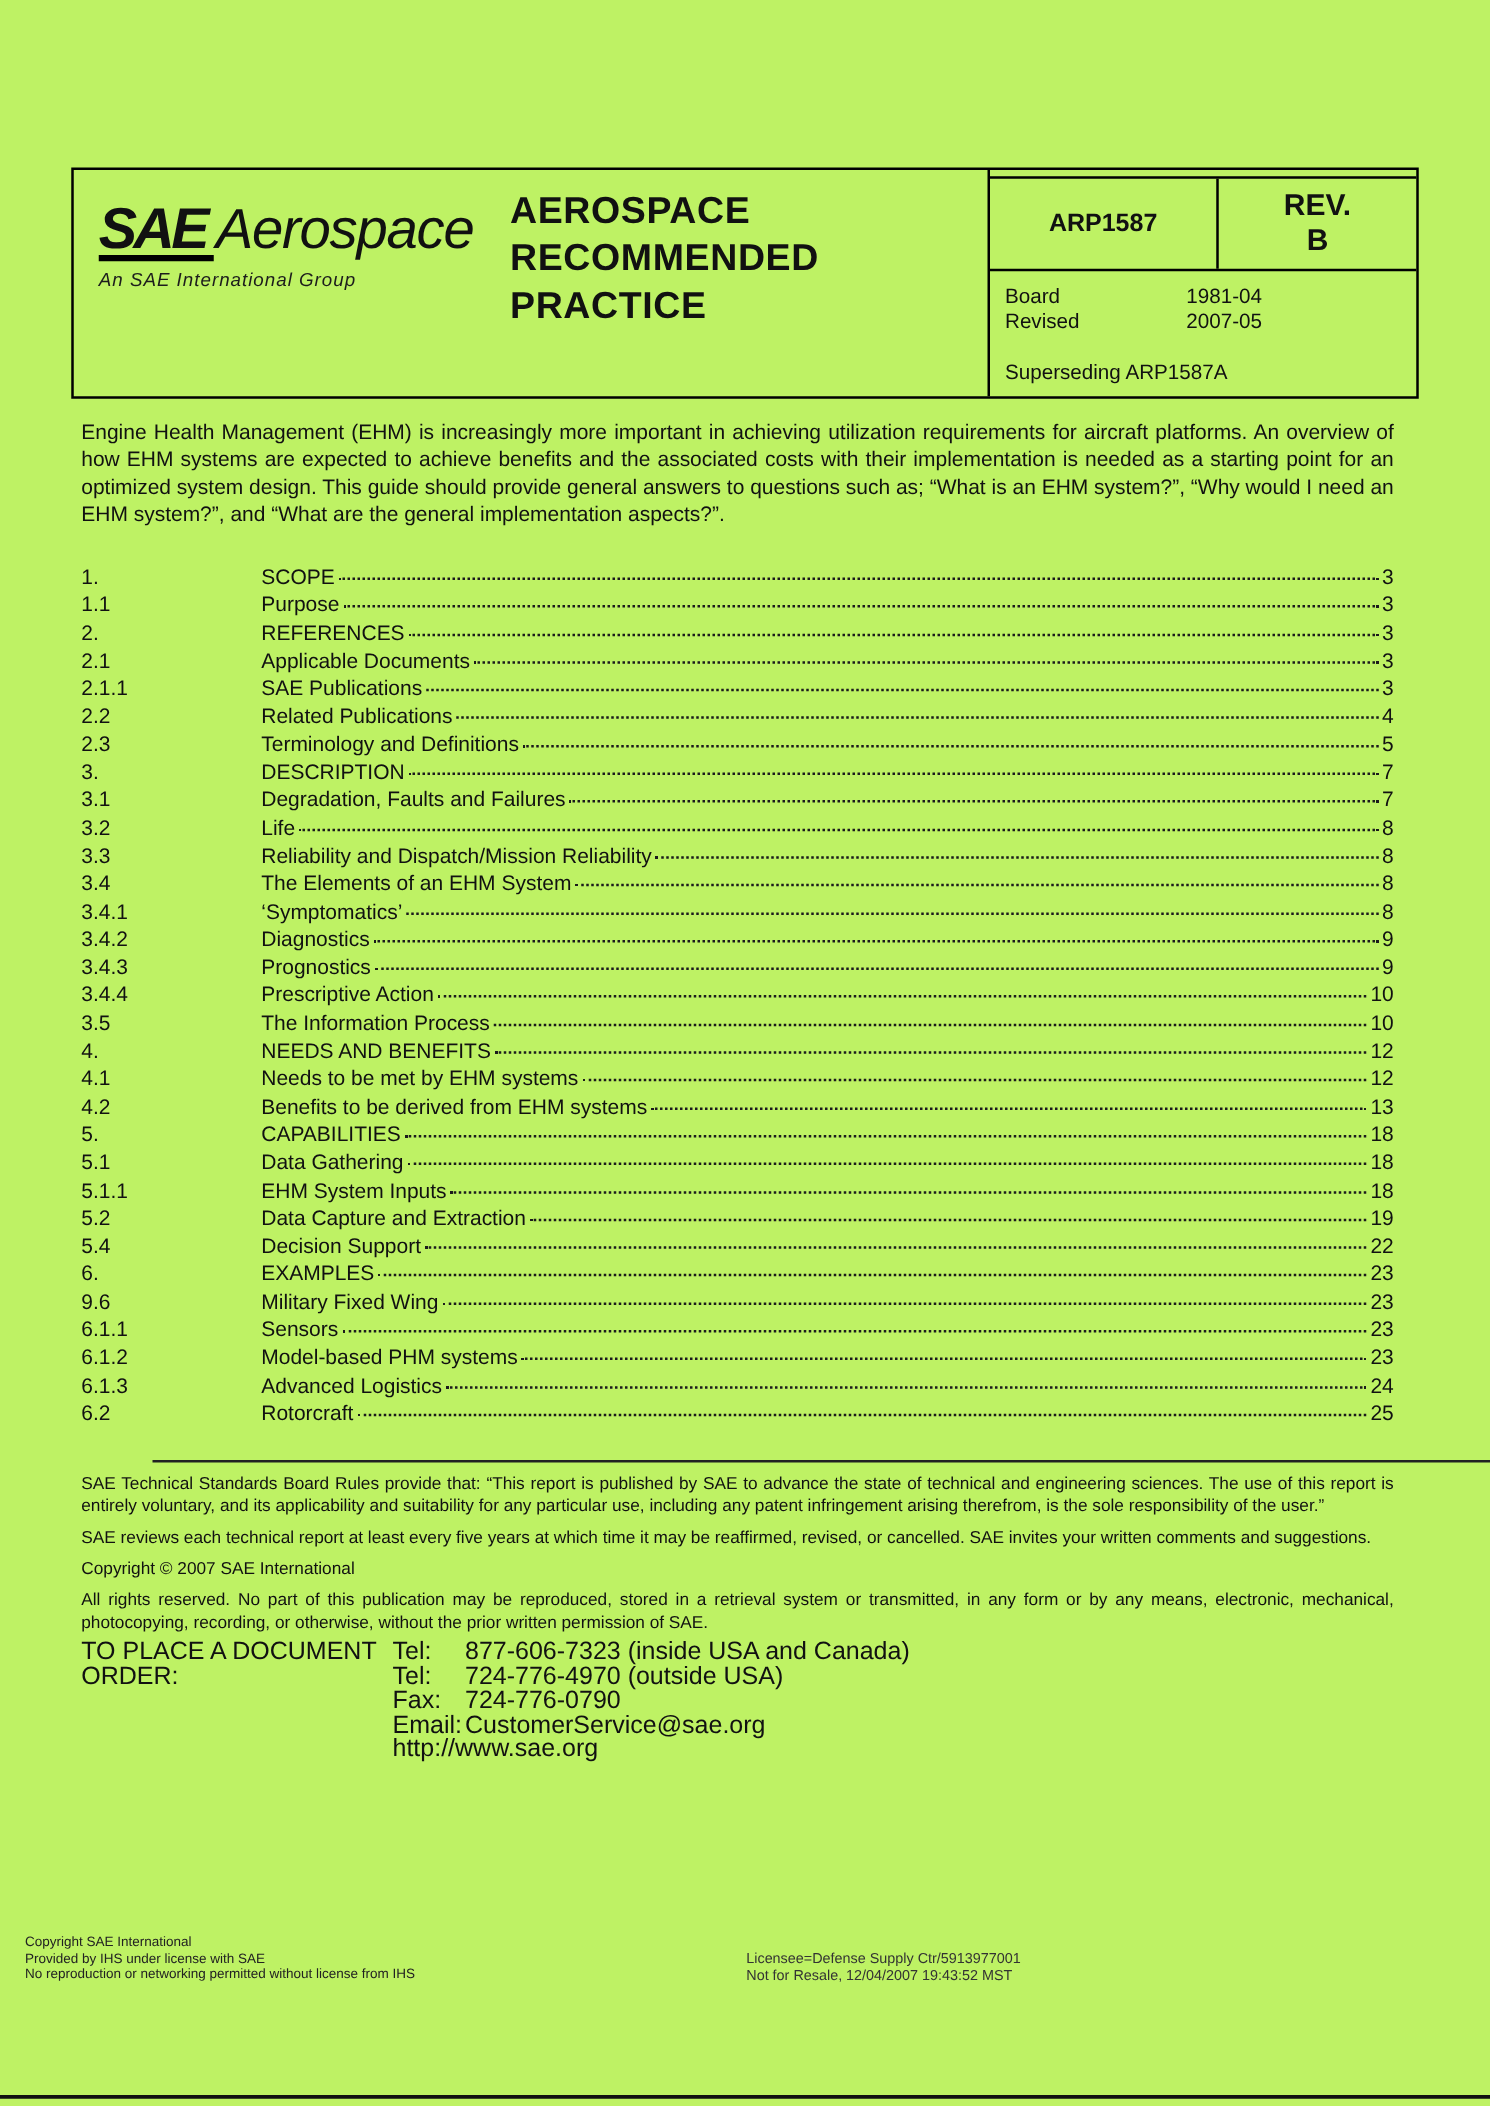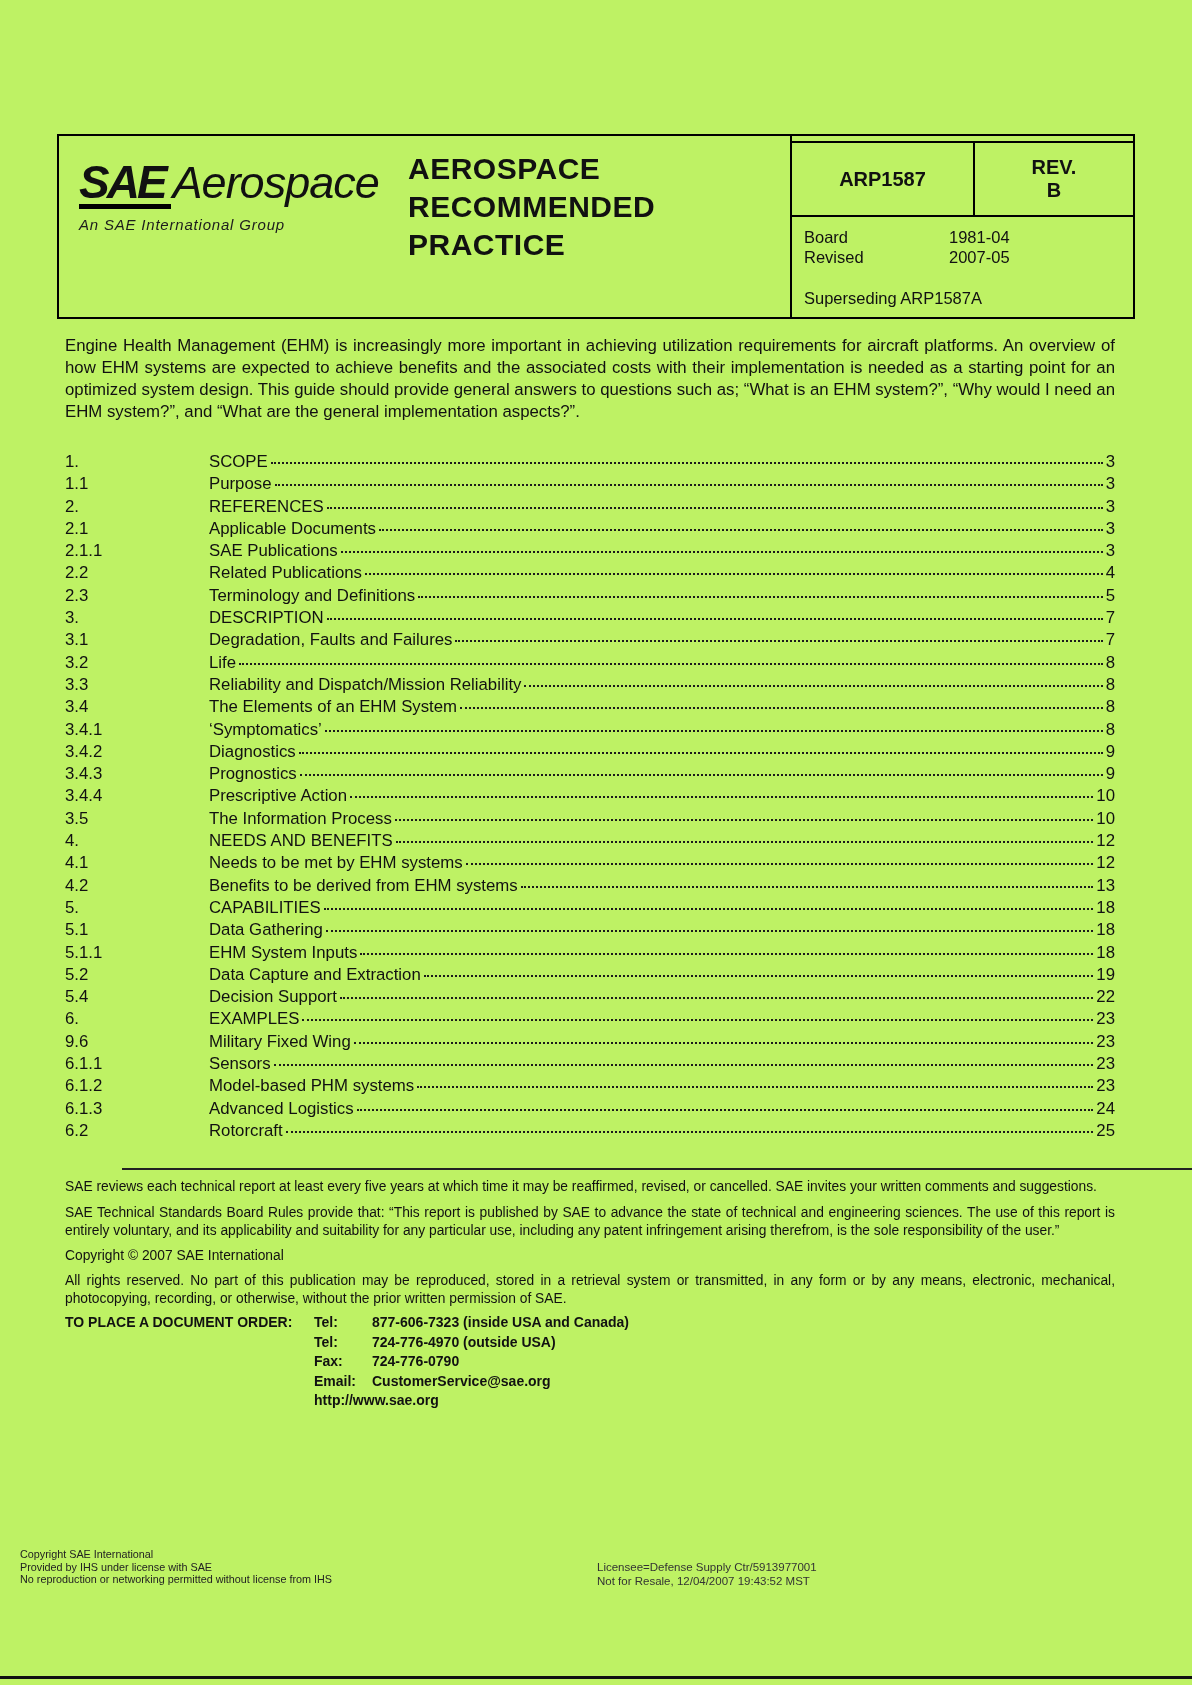--- a/index.html
+++ b/index.html
@@ -65,21 +65,21 @@
   .info-row1 { display: flex; height: 72px; border-bottom: 2px solid #000; }
   .doc-number-cell {
     width: 183px; box-sizing: border-box;
     border-right: 2px solid #000;
     display: flex; align-items: center; justify-content: center;
     font-weight: bold; font-size: 20px;
   }
   .rev-cell {
     flex: 1; display: flex; flex-direction: column;
     align-items: center; justify-content: center;
-    font-weight: bold; font-size: 20px; line-height: 1.15;
+    font-weight: bold; font-size: 24px; line-height: 1.15;
   }
   .dates-block { margin: 10px 0 0 12px; font-size: 16.5px; }
   .date-row { display: flex; line-height: 20px; }
   .date-label { width: 145px; }
   .superseding-row { margin: 22px 0 0 12px; font-size: 16.5px; }
   .title-band {
     border-top: 2px solid #000;
     height: 50px; line-height: 50px;
     text-align: center;
     font-size: 18.5px;
@@ -115,21 +115,21 @@
   }
   .toc-page { flex: 0 0 auto; }
 
   
   .foot-rule { margin-top: 26px; border: 0; border-top: 2px solid #222; width: 1078px; margin-left: 57px; }
   .legal { font-size: 13.8px; line-height: 18px; }
   .legal-justify { text-align: justify; }
   .legal-p1 { margin-top: 8px; }
   .legal-p  { margin-top: 7px; }
 
-  .order-block { display: flex; margin-top: 5px; font-size: 14px; font-weight: bold; }
+  .order-block { display: flex; margin-top: 5px; font-size: 20px; font-weight: normal; }
   .order-heading { width: 249px; line-height: 19.5px; }
   .order-col { flex: 1; }
   .order-row { display: flex; line-height: 19.5px; }
   .order-label { width: 58px; }
   .order-website { line-height: 19.5px; }
 
   .ihs-note {
     position: absolute; left: 20px; top: 1548px;
     font-size: 10.8px; line-height: 12.6px; color: #222;
   }
@@ -370,22 +370,22 @@
         </div>
         <div class="toc-row">
           <span class="toc-num">6.2</span>
           <span class="toc-title">Rotorcraft</span>
           <span class="toc-dots"></span>
           <span class="toc-page">25</span>
         </div>
       </div>
 
     <hr class="foot-rule">
+    <div class="legal legal-justify legal-p1">SAE Technical Standards Board Rules provide that: “This report is published by SAE to advance the state of technical and engineering sciences.  The use of this report is entirely voluntary, and its applicability and suitability for any particular use, including any patent infringement arising therefrom, is the sole responsibility of the user.”</div>
     <div class="legal legal-p">SAE reviews each technical report at least every five years at which time it may be reaffirmed, revised, or cancelled.  SAE invites your written comments and suggestions.</div>
-    <div class="legal legal-justify legal-p1">SAE Technical Standards Board Rules provide that: “This report is published by SAE to advance the state of technical and engineering sciences.  The use of this report is entirely voluntary, and its applicability and suitability for any particular use, including any patent infringement arising therefrom, is the sole responsibility of the user.”</div>
     <div class="legal legal-p">Copyright © 2007 SAE International</div>
     <div class="legal legal-justify legal-p">All rights reserved.  No part of this publication may be reproduced, stored in a retrieval system or transmitted, in any form or by any means, electronic, mechanical, photocopying, recording, or otherwise, without the prior written permission of SAE.</div>
 
     <div class="order-block">
       <div class="order-heading">TO PLACE A DOCUMENT ORDER:</div>
       <div class="order-col">
         <div>
             <div class="order-row">
               <span class="order-label">Tel:</span>
               <span class="order-value">877-606-7323 (inside USA and Canada)</span>

